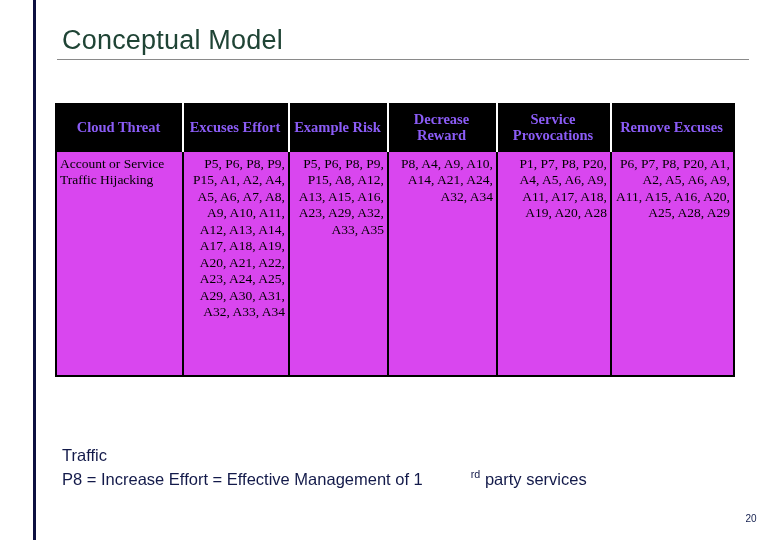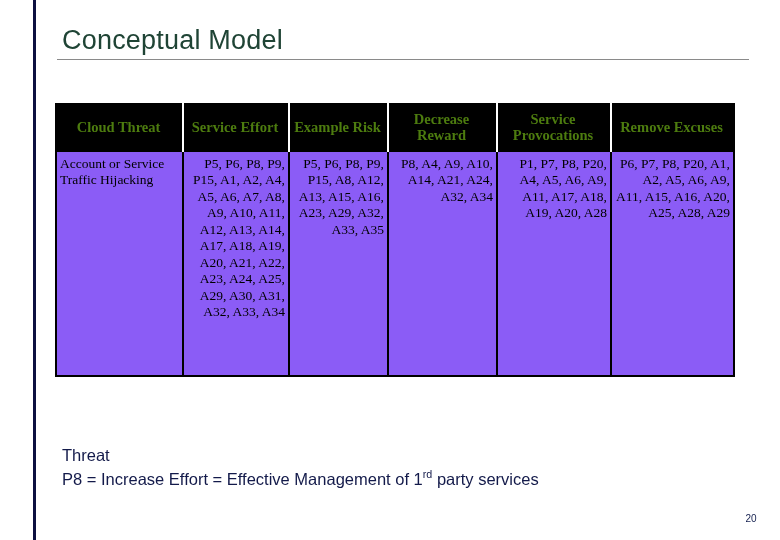--- a/index.html
+++ b/index.html
@@ -61,21 +61,21 @@
     top: 103px;
     width: 678px;
     height: 274px;
     border-collapse: collapse;
     table-layout: fixed;
     border: 2px solid #000000;
     background: #ffffff;
   }
   #threat-table th {
     background: #000000;
-    color: #4d7c0f;
+    color: #8b5cf6;
     font-family: "Liberation Serif", serif;
     font-weight: bold;
     font-size: 14.5px;
     line-height: 1.08;
     text-align: center;
     vertical-align: middle;
     padding: 5px 4px 6px 2px;
     border-left: 2px solid #ffffff;
     border-right: 0;
     height: 36px;
@@ -84,21 +84,21 @@
     border-left: 0;
   }
   #threat-table td {
     font-family: "Liberation Serif", serif;
     font-size: 13.5px;
     line-height: 1.22;
     color: #000000;
     vertical-align: top;
     padding: 4px 3px 4px 3px;
     border-left: 2px solid #000000;
-    background: #8b5cf6;
+    background: #d946ef;
   }
   #threat-table td:first-child {
     border-left: 0;
   }
   td.cell-threat {
     text-align: left;
     padding-left: 8px;
   }
   td.cell-codes {
     text-align: right;
@@ -122,20 +122,21 @@
     font-family: "Liberation Sans", sans-serif;
     line-height: 1.42;
     white-space: nowrap;
   }
   #example-block .ex-line {
     display: block;
   }
   #example-block sup {
     font-size: 0.65em;
     vertical-align: super;
+    margin-left: 48px;
   }
 
   
   #page-number {
     position: absolute;
     left: 738px;
     top: 513px;
     width: 26px;
     text-align: center;
     font-size: 10px;
@@ -158,39 +159,39 @@
       <col class="c0">
         <col class="c1">
         <col class="c2">
         <col class="c3">
         <col class="c4">
         <col class="c5">
     </colgroup>
     <thead>
       <tr>
         <th>Cloud Threat</th>
-        <th>Service Effort</th>
+        <th>Excuses Effort</th>
         <th>Example Risk</th>
         <th>Decrease Reward</th>
         <th>Service Provocations</th>
         <th>Remove Excuses</th>
       </tr>
     </thead>
     <tbody>
       <tr>
         <td class="cell-threat">Account or Service Traffic Hijacking</td>
         <td class="cell-codes">P5, P6, P8, P9, P15, A1, A2, A4, A5, A6, A7, A8, A9, A10, A11, A12, A13, A14, A17, A18, A19, A20, A21, A22, A23, A24, A25, A29, A30, A31, A32, A33, A34</td>
         <td class="cell-codes">P5, P6, P8, P9, P15, A8, A12, A13, A15, A16, A23, A29, A32, A33, A35</td>
         <td class="cell-codes">P8, A4, A9, A10, A14, A21, A24, A32, A34</td>
         <td class="cell-codes">P1, P7, P8, P20, A4, A5, A6, A9, A11, A17, A18, A19, A20, A28</td>
         <td class="cell-codes">P6, P7, P8, P20, A1, A2, A5, A6, A9, A11, A15, A16, A20, A25, A28, A29</td>
       </tr>
     </tbody>
   </table>
 
   <div id="example-block">
-    <span class="ex-line">Threat</span>
+    <span class="ex-line">Traffic</span>
     <span class="ex-line"><span>P8 = Increase Effort =  Effective Management of 1</span><sup>rd</sup><span> party services</span></span>
   </div>
 
   <div id="page-number">20</div>
 
 </div>
 
 </body></html>

